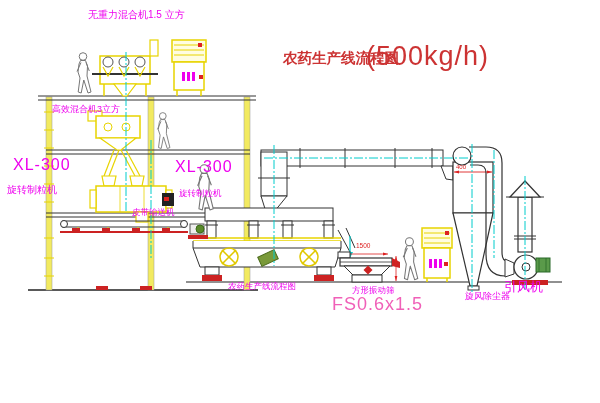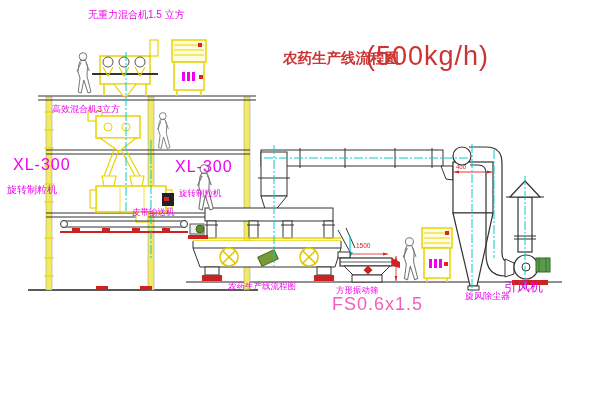--- a/index.html
+++ b/index.html
@@ -304,21 +304,21 @@
 <span class="lbl magenta cadthin" style="left:13px;top:157px;font-size:16px;">XL-300</span>
 <span class="lbl magenta" style="left:7px;top:185px;font-size:10px;">旋转制粒机</span>
 
 <span class="lbl magenta cadthin" style="left:175px;top:159px;font-size:16px;">XL-300</span>
 <span class="lbl magenta" style="left:179px;top:189px;font-size:8.5px;">旋转制粒机</span>
 
 <span class="lbl magenta" style="left:132px;top:208px;font-size:8.5px;">皮带输送机</span>
 
 <span class="lbl magenta" style="left:228px;top:282px;font-size:8.5px;">农药生产线流程图</span>
 
-<span class="lbl magenta" style="left:336px;top:286px;font-size:8.5px;">方形振动筛</span>
+<span class="lbl magenta" style="left:352px;top:286px;font-size:8.5px;">方形振动筛</span>
 <span class="lbl pink cadthin" style="left:332px;top:295px;font-size:18px;">FS0.6x1.5</span>
 
 <span class="lbl magenta" style="left:437px;top:292px;font-size:9px;margin-left:28px;">旋风除尘器</span>
 <span class="lbl magenta" style="left:504px;top:280px;font-size:13px;">引风机</span>
 
 <span class="lbl dim" style="left:356px;top:243px;font-size:6.5px;">1500</span>
 <span class="lbl dim" style="left:456px;top:164px;font-size:6px;">400</span>
 
 </div>
 

